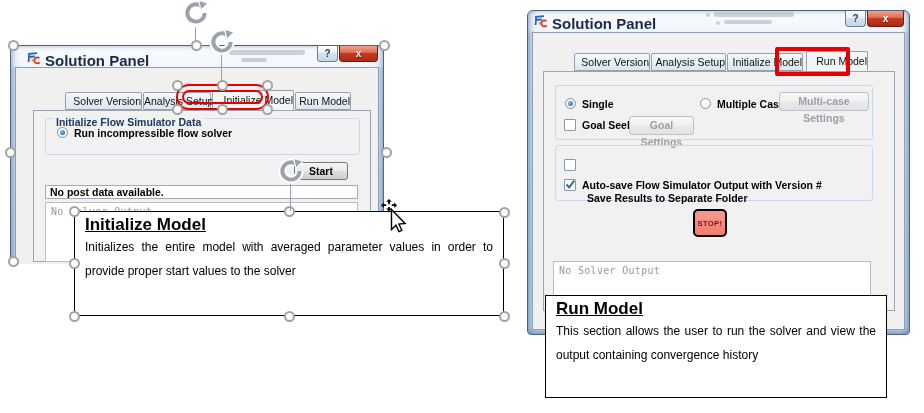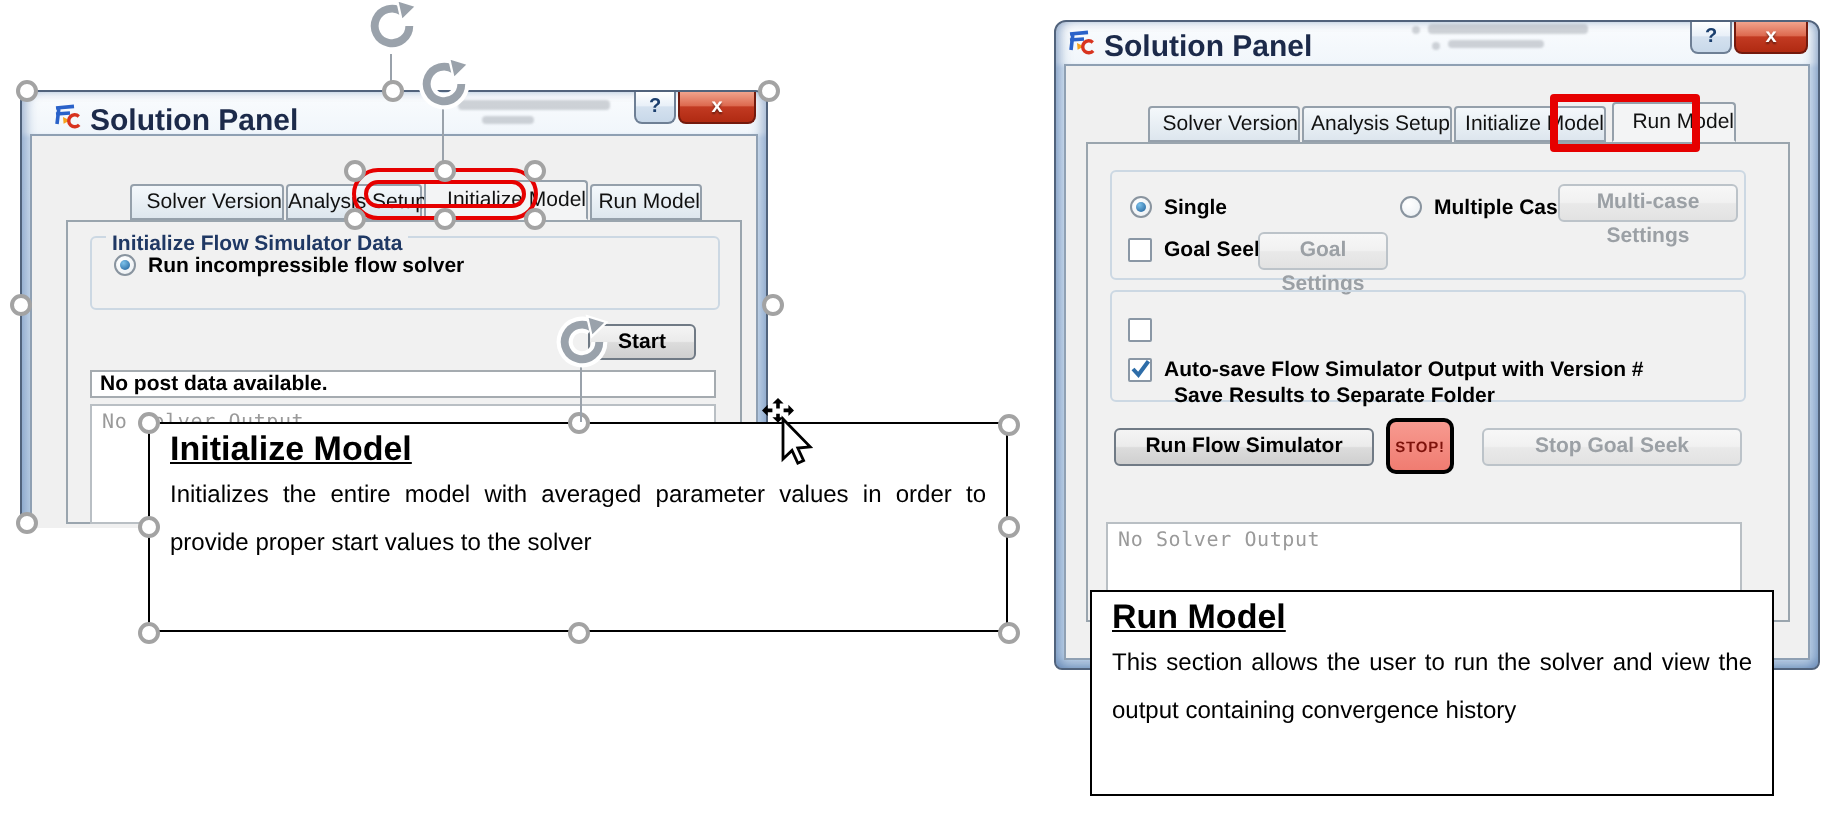--- a/index.html
+++ b/index.html
@@ -198,23 +198,21 @@
   <div class="groupbox" style="left:555px;top:145px;width:318px;height:56px;z-index:3;"></div>
   <div class="checkbox" style="left:564px;top:159px;z-index:3;"></div>
   <div class="uilabel" style="left:587px;top:159px;z-index:3;margin-top:33px;">Save Results to Separate Folder</div>
   <div class="checkbox" style="left:564px;top:179px;z-index:3;">
     <svg style="position:absolute;left:-1px;top:-2px;width:13px;height:13px;" viewBox="0 0 13 13">
       <path d="M2.5 6.5 L5.2 9.4 L10.2 2.6" stroke="#2e6da8" stroke-width="2" fill="none"></path>
     </svg>
   </div>
   <div class="uilabel" style="left:582px;top:179px;z-index:3;">Auto-save Flow Simulator Output with Version #</div>
 
-  <div class="btn" style="left:557px;top:214px;width:130px;height:19px;line-height:17px;z-index:3;">Run Flow Simulator</div>
   <div class="stopbtn" style="left:693px;top:209px;width:34px;height:28px;line-height:25px;z-index:3;">STOP!</div>
-  <div class="btn disabled" style="left:741px;top:214px;width:130px;height:19px;line-height:17px;z-index:3;">Stop Goal Seek</div>
 
   <div class="output" style="left:553px;top:261px;width:318px;height:49px;z-index:3;">No Solver Output</div>
 
   <div class="annot" style="left:545px;top:295px;width:342px;height:103px;">
     <div class="annot-title"><span>Run Model</span></div>
     <div class="annot-body">This section allows the user to run the solver and view the output containing convergence history</div>
   </div>
 
 </div>
 

